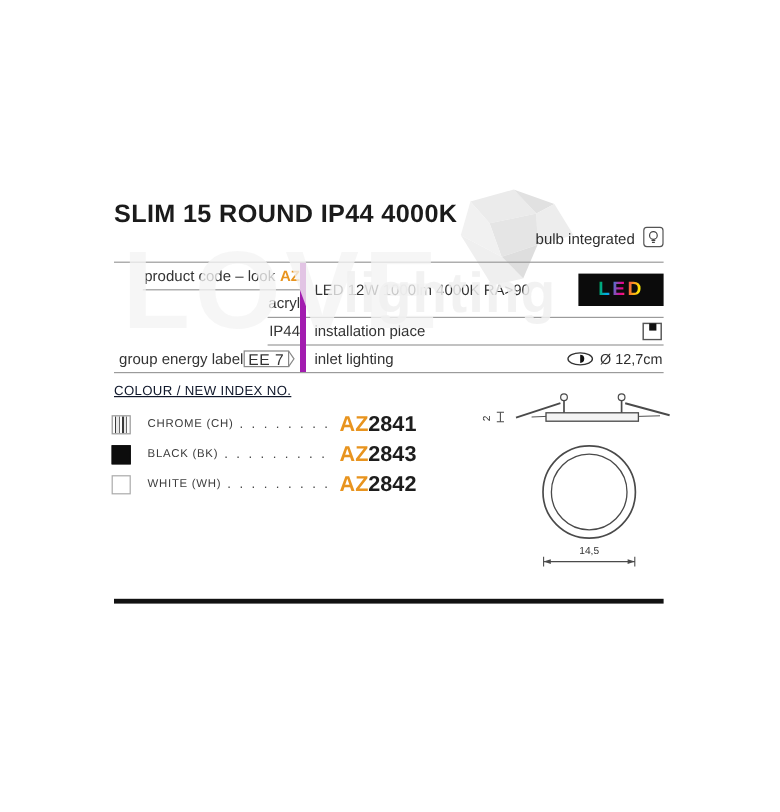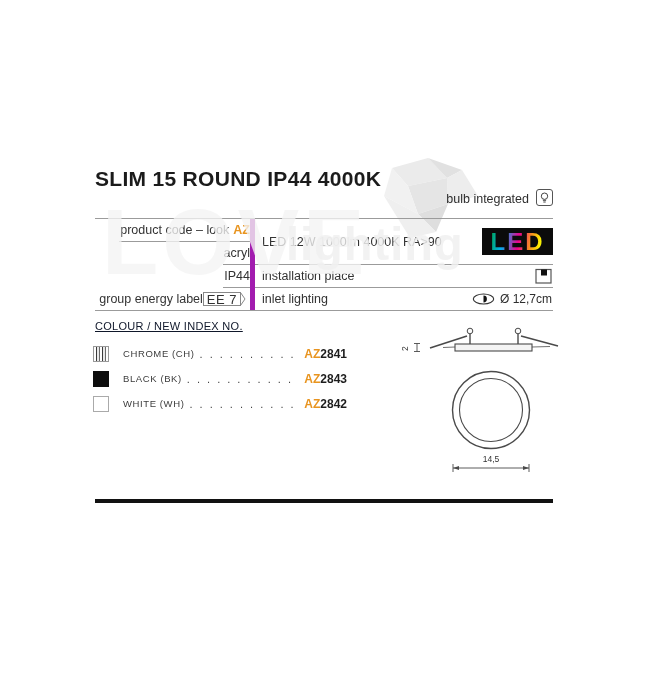--- a/index.html
+++ b/index.html
@@ -53,21 +53,21 @@
     margin-left:auto; margin-right:4px; display:inline-flex; align-items:center;
   }
   .ee-box {
     border:1px solid #888; height:14px; display:inline-flex; align-items:center;
     padding:0 3px; font-size:13px; letter-spacing:0.5px; color:#333;
   }
   .led-logo {
     width:71px; height:27px; background:#0b0b0b; display:flex; align-items:center; justify-content:center;
   }
   .led-text {
-    font-size:24px; font-weight:800; letter-spacing:2px; line-height:1;
+    font-size:16px; font-weight:800; letter-spacing:2px; line-height:1;
     background:linear-gradient(100deg,#00a651 0%,#00aeef 22%,#ec008c 50%,#f7941d 72%,#fff200 88%,#8dc63f 100%);
     -webkit-background-clip:text; background-clip:text; color:transparent;
   }
   .inlet-right { margin-left:auto; display:flex; align-items:center; gap:5px; padding-right:1px;text-align:center; }
   .inlet-dim { font-size:12px; color:#2e2e2e; }
   
   .colour-heading {
     position:absolute; left:95px; top:320px; z-index:2;
     font-size:11px; color:#0f172a; letter-spacing:0.3px;text-decoration:underline;
   }
@@ -78,21 +78,21 @@
     border:1px solid #999;
     background:repeating-linear-gradient(90deg,#fdfdfd 0 2px,#3a3a3a 2px 3px,#e8e8e8 3px 5px,#6a6a6a 5px 6px);
   }
   .swatch[data-swatch="black"] { background:#0d0d0d; border:1px solid #0d0d0d; }
   .swatch[data-swatch="white"] { background:#ffffff; border:1px solid #aaa; }
   .colour-name { font-size:9.5px; letter-spacing:0.6px; color:#3c3c3c; white-space:nowrap; }
   .leader {
     flex:1; overflow:hidden; white-space:nowrap; margin:0 5px;
     font-size:11px; color:#444; letter-spacing:2px;
   }
-  .code { font-size:12px; font-weight:bold; color:#1d1d1d; white-space:nowrap; }
+  .code { font-size:18px; font-weight:bold; color:#1d1d1d; white-space:nowrap; }
   .code .prefix { color:#E8941F; }
   
   .drawing { position:absolute; left:400px; top:320px; z-index:2; }
   
   .footer-line { position:absolute; left:95px; top:499px; width:458px; height:4px; background:#121212; z-index:2; }
 </style>
 </head>
 <body>
 
 <div class="page">

